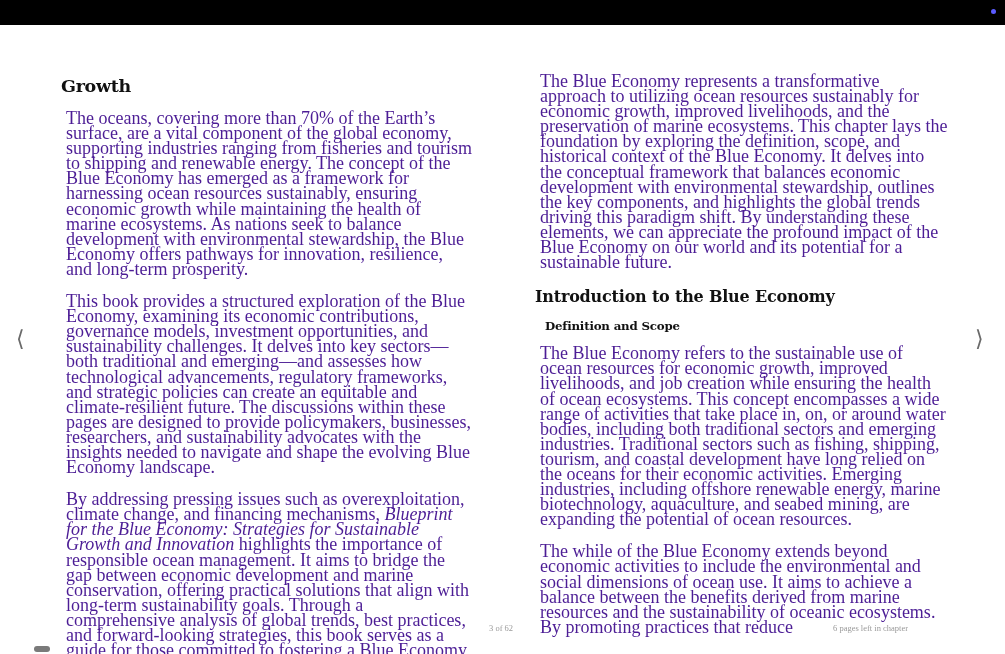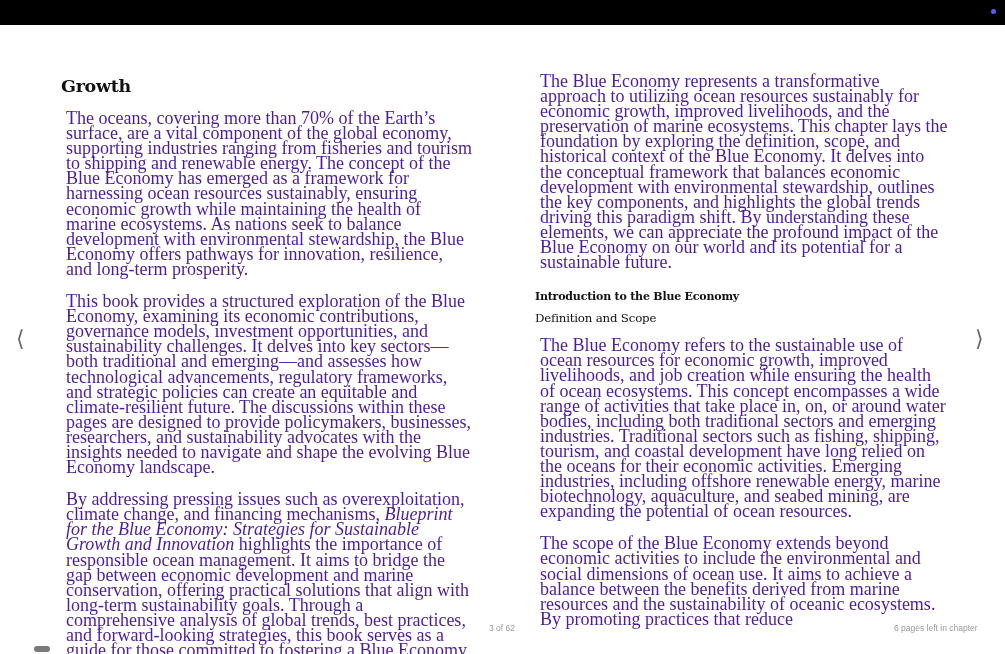--- a/index.html
+++ b/index.html
@@ -40,32 +40,32 @@
       font-weight: bold;
       font-size: 17.5px;
       letter-spacing: -0.3px;
       margin: 0 0 13px 0;
       line-height: 24px;
       color: #111;
     }
     h2 {
       font-family: "DejaVu Serif", serif;
       font-weight: bold;
-      font-size: 11px;
+      font-size: 16px;
       letter-spacing: -0.2px;
-      margin: 0 0 2px 0;
+      margin: 0 0 10px 0;
       line-height: 20px;
       color: #111;
     }
     h3 {
       font-family: "DejaVu Serif", serif;
-      font-weight: normal;
+      font-weight: bold;
       font-size: 11.8px;
       letter-spacing: -0.2px;
-      margin: 0 0 11px 0;
+      margin: 0 0 11px 10px;
       line-height: 18px;
       color: #111;
     }
     p {
       font-family: "Liberation Serif", "DejaVu Serif", serif;
       font-size: 18px;
       line-height: 15.1px;
       margin: 0 0 17px 5px;
       text-align: left;
       color: #4c1d95;
@@ -78,26 +78,26 @@
       font-size: 22px;
       color: #6a6a6a;
       cursor: pointer;
       line-height: 30px;
     }
     .nav-arrow.prev { left: 16px; }
     .nav-arrow.next { left: 975px; }
     .footer-text {
       position: absolute;
       top: 623px;
-      font-family: Liberation Sans, sans-serif;
+      font-family: Liberation Serif, serif;
       font-size: 8.5px;
       color: #9a9a9a;
     }
     .page-counter { left: 489px; }
-    .chapter-left { left: 894px; }
+    .chapter-left { left: 833px; }
     .scroll-pill {
       position: absolute;
       left: 34px;
       top: 646px;
       width: 16px;
       height: 6px;
       border-radius: 3px;
       background: #7a7a7a;
     }
   </style>
@@ -113,21 +113,21 @@
   <p>The oceans, covering more than 70% of the Earth’s surface, are a vital com­ponent of the global economy, supporting industries ranging from fisheries and tourism to shipping and renewable energy. The concept of the Blue Economy has emerged as a framework for harnessing ocean resources sus­tainably, ensuring economic growth while maintaining the health of marine ecosystems. As nations seek to balance development with environmental stewardship, the Blue Economy offers pathways for innovation, resilience, and long-term prosperity.</p>
   <p>This book provides a structured exploration of the Blue Economy, examin­ing its economic contributions, governance models, investment opportuni­ties, and sustainability challenges. It delves into key sectors—both traditional and emerging—and assesses how technological advancements, regulatory frameworks, and strategic policies can create an equitable and climate-resilient future. The discussions within these pages are designed to provide policymakers, businesses, researchers, and sustainability advocates with the insights needed to navigate and shape the evolving Blue Economy landscape.</p>
   <p><span>By addressing pressing issues such as overexploitation, climate change, and financing mechanisms, </span><em>Blueprint for the Blue Economy: Strategies for Sustain­able Growth and Innovation</em><span> highlights the importance of responsible ocean management. It aims to bridge the gap between economic development and marine conservation, offering practical solutions that align with long-term sustainability goals. Through a comprehensive analysis of global trends, best practices, and forward-looking strategies, this book serves as a guide for those committed to fostering a Blue Economy that benefits both people and the planet.</span></p>
 </div>
 
 <div class="page right">
   <p>The Blue Economy represents a transformative approach to utilizing ocean resources sustainably for economic growth, improved livelihoods, and the preservation of marine ecosystems. This chapter lays the foundation by exploring the definition, scope, and historical context of the Blue Economy. It delves into the conceptual framework that balances economic develop­ment with environmental stewardship, outlines the key components, and highlights the global trends driving this paradigm shift. By understanding these elements, we can appreciate the profound impact of the Blue Economy on our world and its potential for a sustainable future.</p>
   <h2>Introduction to the Blue Economy</h2>
   <h3>Definition and Scope</h3>
   <p>The Blue Economy refers to the sustainable use of ocean resources for eco­nomic growth, improved livelihoods, and job creation while ensuring the health of ocean ecosystems. This concept encompasses a wide range of activities that take place in, on, or around water bodies, including both tradi­tional sectors and emerging industries. Traditional sectors such as fishing, shipping, tourism, and coastal development have long relied on the oceans for their economic activities. Emerging industries, including offshore renew­able energy, marine biotechnology, aquaculture, and seabed mining, are expanding the potential of ocean resources.</p>
-  <p>The scope of the Blue Economy extends beyond economic activities to include the environmental and social dimensions of ocean use. It aims to achieve a balance between the benefits derived from marine resources and the sustainability of oceanic ecosystems. By promoting practices that reduce</p>
+  <p>The while of the Blue Economy extends beyond economic activities to include the environmental and social dimensions of ocean use. It aims to achieve a balance between the benefits derived from marine resources and the sustainability of oceanic ecosystems. By promoting practices that reduce</p>
 </div>
 
 <div class="nav-arrow prev">⟨</div>
 <div class="nav-arrow next">⟩</div>
 
 <div class="footer-text page-counter">3 of 62</div>
 <div class="footer-text chapter-left">6 pages left in chapter</div>
 
 <div class="scroll-pill"></div>
 

